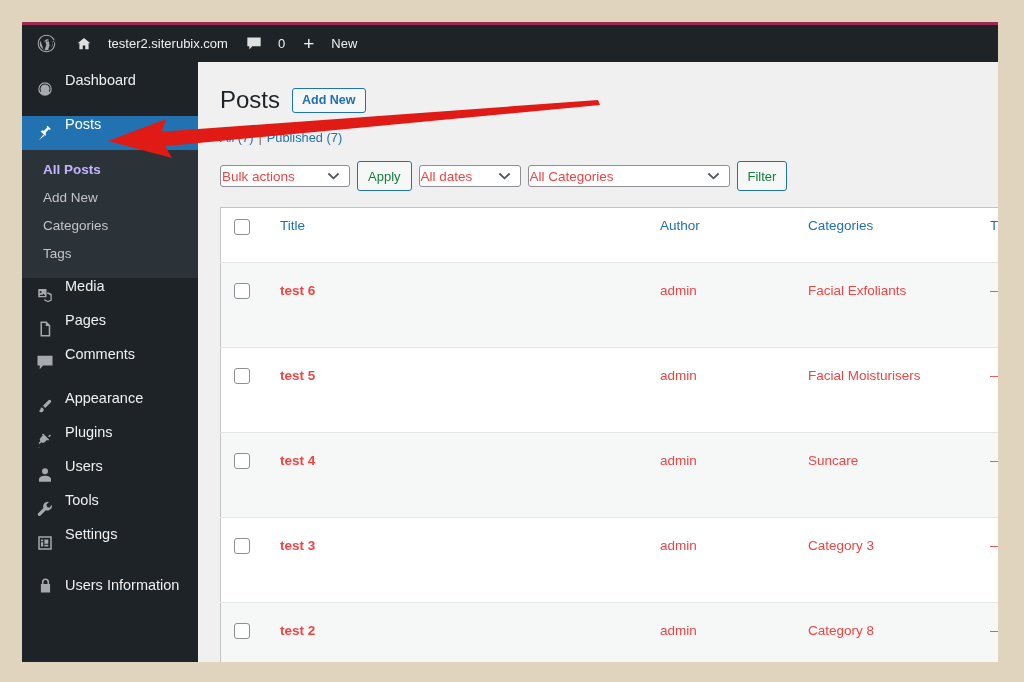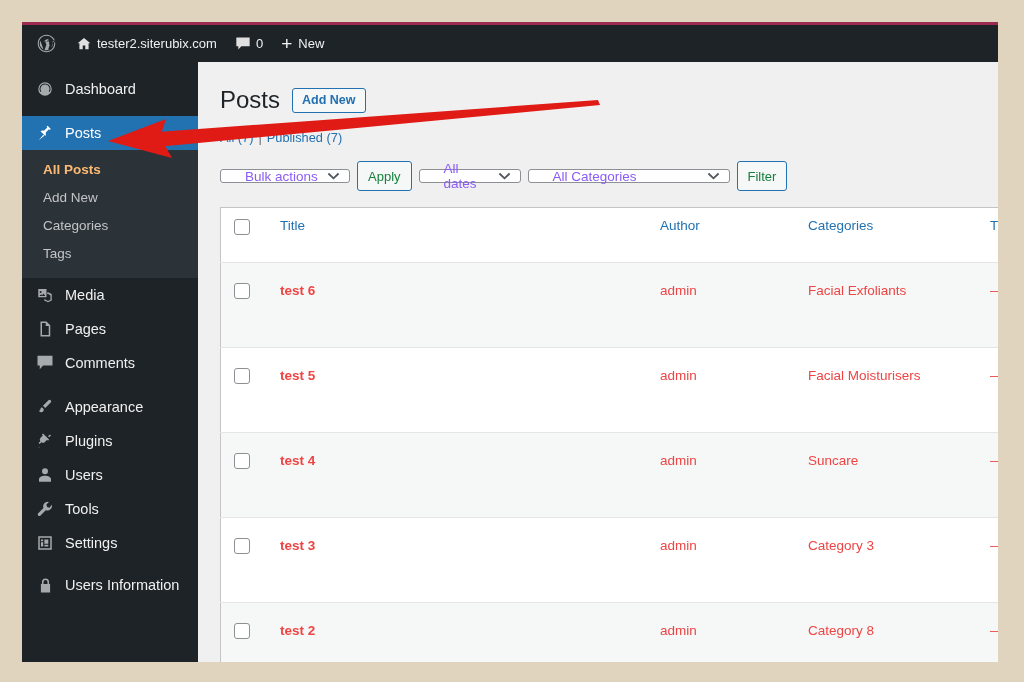--- a/index.html
+++ b/index.html
@@ -38,21 +38,21 @@
     position: absolute; left: 0; top: 3px;
     width: 976px; height: 37px;
     background: #1d2327;
     color: #f0f0f1;
     display: flex; align-items: center;
     font-size: 13px;
   }
   .ab-item {
     display: flex; align-items: center;
     height: 37px; padding: 0 9px;
-    color: #f0f0f1; gap: 5px;
+    color: #f0f0f1; gap: 16px;
     white-space: nowrap;
   }
   .ab-item.logo { padding-left: 14px; padding-right: 10px; }
   .ab-icon { display: inline-flex; align-items: center; color: #a7aaad; }
   .ab-icon svg { display: block; }
   .ab-text { font-size: 13px; color: #f0f0f1; }
   .ab-count { font-size: 13px; color: #f0f0f1; }
   .ab-plus {
     font-size: 19px; line-height: 1; color: #f0f0f1;
     font-weight: 400; margin-right: 1px;
@@ -60,21 +60,21 @@
 
   
   #sidebar {
     position: absolute; left: 0; top: 40px;
     width: 176px; height: 600px;
     background: #1d2327;
     overflow: hidden;
   }
   .menu-item {
     position: relative;
-    display: flex; align-items: center;
+    display: flex; 
     gap: 10px;
     height: 34px;
     padding: 0 0 0 13px;
     color: #f0f0f1;
     font-size: 14.5px;
   }
   .menu-item .mi-icon {
     width: 20px; display: inline-flex;
     align-items: center; justify-content: center;
     color: #a7aaad;
@@ -94,21 +94,21 @@
     background: #2c3338;
     padding: 7px 0 9px 0;
   }
   .sub-item {
     display: block;
     padding: 4px 0 5px 21px;
     font-size: 13.5px;
     color: #c3c4c7;
     line-height: 1.4;
   }
-  .sub-item.current { color: #fdba74; font-weight: bold; }
+  .sub-item.current { color: #c4b5fd; font-weight: bold; }
 
   
   #content {
     position: absolute; left: 176px; top: 40px;
     width: 800px; height: 600px;
     background: #f0f0f1;
     overflow: hidden;
   }
   #content-inner { padding: 22px 0 0 22px; }
 
@@ -138,27 +138,27 @@
   }
   #subsubsub .sep { color: #646970; }
   #subsubsub .link { color: #2271b1; }
 
   #filters {
     margin-top: 16px;
     display: flex; align-items: center; gap: 7px;
   }
   .wp-select {
     position: relative;
-    height: 14px;
+    height: 22px;
     border: 1px solid #8c8f94;
     border-radius: 3px;
     background: #fff;
     display: flex; align-items: center;
-    padding: 0 30px 0 24px;
-    font-size: 13.5px; color: #8b5cf6;
+    padding: 0 30px 0 1px;
+    font-size: 13.5px; color: #ef4444;
     box-sizing: border-box;
   }
   .wp-select .chev {
     position: absolute; right: 9px; top: 50%;
     transform: translateY(-50%);
     color: #50575e;
   }
   .wp-select .chev svg { display: block; }
   #bulk-actions { width: 130px; }
   #all-dates { width: 102px; }

